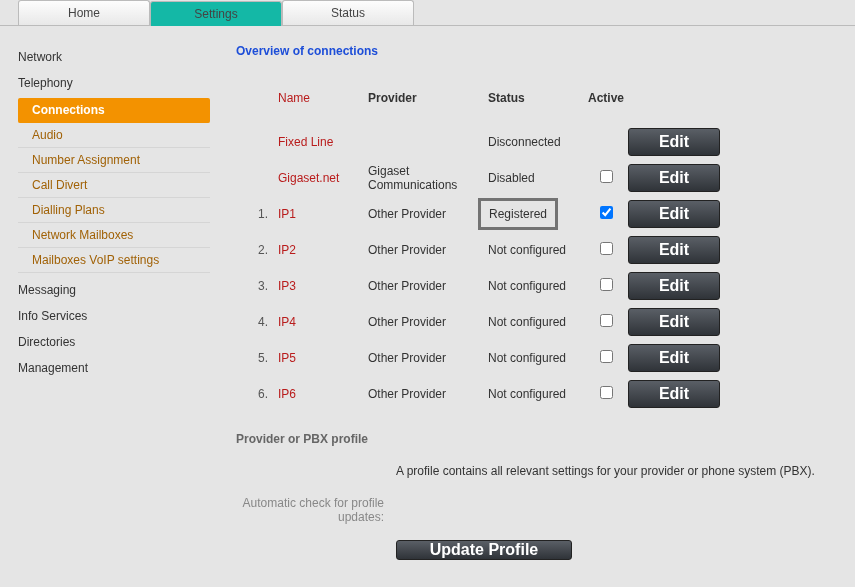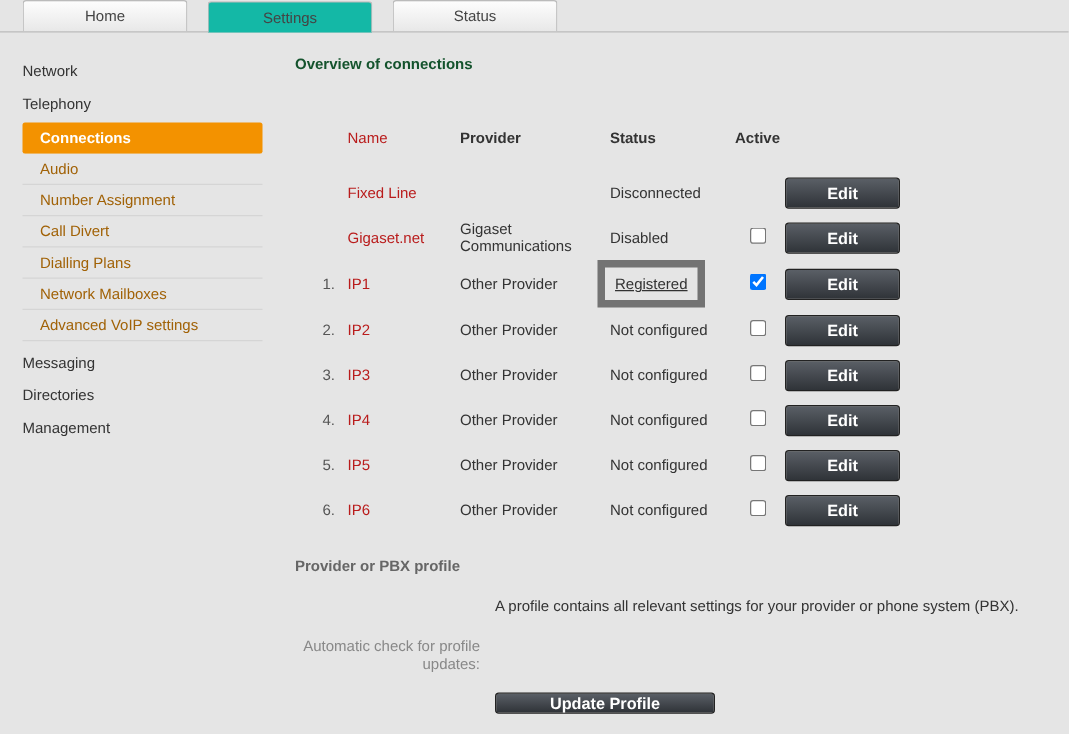--- a/index.html
+++ b/index.html
@@ -19,21 +19,21 @@
     border-bottom: 1px solid #bbb;
     padding-left: 18px;
   }
   .tab {
     width: 132px;
     text-align: center;
     line-height: 24px;
     border: 1px solid #bbb;
     border-bottom: none;
     background: linear-gradient(#fdfdfd, #e8e8e8);
-    margin-right: 16px;
+    margin-right: 0;
     border-radius: 3px 3px 0 0;
     cursor: pointer;
     color: #444;
   }
   .tab.active {
     background: #14b8a6;
     position: relative;
     top: 1px;
     font-weight: normal;
   }
@@ -68,22 +68,22 @@
     font-weight: bold;
     border-bottom: 1px solid #f39200;
   }
   .content {
     flex: 1;
     padding: 18px 10px 0 18px;
     overflow: auto;
   }
   .section-title {
     font-weight: bold;
-    color: #14532d;
-    margin-bottom: 34px;
+    color: #1d4ed8;
+    margin-bottom: 22px;
   }
   .conn-table {
     width: 100%;
   }
   .conn-header, .conn-row {
     display: flex;
     align-items: center;
     min-height: 36px;
   }
   .col-num { width: 42px; text-align: right; padding-right: 10px; color: #555;}
@@ -95,32 +95,31 @@
   .conn-header { font-weight: bold; color: #333; margin-bottom: 8px;}
   .conn-header .col-num { }
   .btn {
     display: inline-block;
     background: linear-gradient(#5a5f66, #2f3338);
     color: #fff;
     border: 1px solid #222;
     border-radius: 3px;
     text-align: center;
     font-weight: bold;
-    font-size: 13px;
+    font-size: 16px;
     cursor: pointer;
     padding: 4px 0;
   }
   .btn-edit { width: 92px; }
   .btn-wide { width: 176px; padding: 0 0;}
   .highlight-status {
-    border: 6px solid #737373;
+    border: 3px solid #737373;
     padding: 6px 8px;
     margin-left: -10px;
     display: inline-block;
-    text-decoration: underline;
   }
   .profile-section {
     margin-top: 20px;
   }
   .profile-title {
     font-weight: bold;
     color: #666;
     margin: 12px 0 18px 0;
   }
   .profile-row {
@@ -154,23 +153,24 @@
   <div class="sidebar" id="sidebar">
       <div class="nav-top">Network</div>
       <div class="nav-top">Telephony</div>
       <ul class="nav-sub-list">
         <li class="nav-sub active">Connections</li>
         <li class="nav-sub">Audio</li>
         <li class="nav-sub">Number Assignment</li>
         <li class="nav-sub">Call Divert</li>
         <li class="nav-sub">Dialling Plans</li>
         <li class="nav-sub">Network Mailboxes</li>
-        <li class="nav-sub">Advanced VoIP settings</li>
+        <li class="nav-sub">Mailboxes VoIP settings</li>
       </ul>
       <div class="nav-top">Messaging</div>
+      <div class="nav-top">Info Services</div>
       <div class="nav-top">Directories</div>
       <div class="nav-top">Management</div>
     </div>
 
   <div class="content">
     <div class="section-title">Overview of connections</div>
 
     <div class="conn-table">
       <div class="conn-header">
         <div class="col-num"></div>

